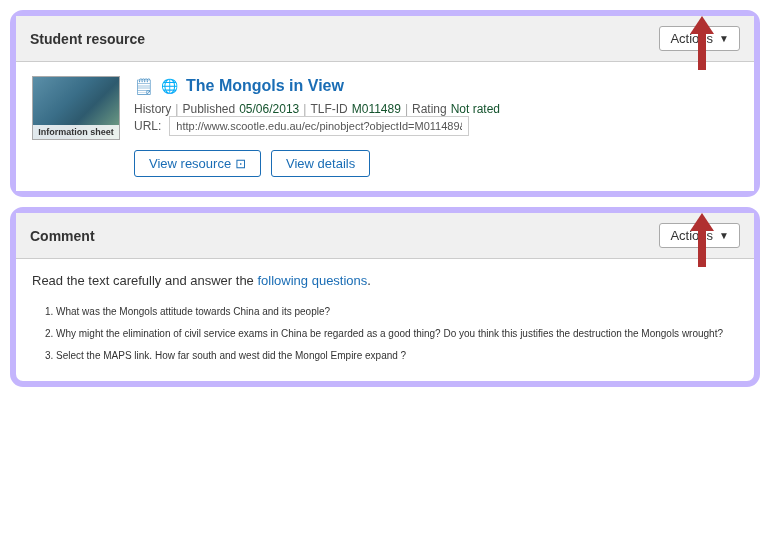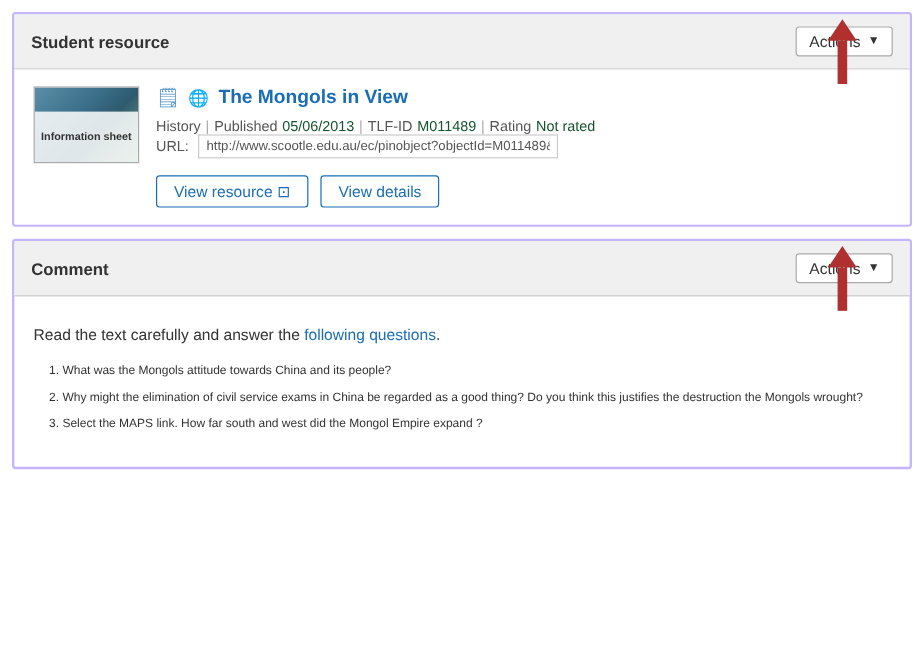--- a/index.html
+++ b/index.html
@@ -6,23 +6,23 @@
     body {
       font-family: Arial, sans-serif;
       font-size: 13px;
       background: #fff;
       color: #333;
       width: 770px;
       min-height: 550px;
     }
 
     .card {
-      border: 2px solid #c4b5fd;
+      border: 6px solid #c4b5fd;
       margin: 10px;
-      border-radius: 3px;
+      border-radius: 13px;
       overflow: visible;
     }
 
     .card-header {
       background: #f0f0f0;
       border-bottom: 1px solid #ccc;
       padding: 10px 14px;
       display: flex;
       justify-content: space-between;
       align-items: center;
@@ -70,21 +70,21 @@
       justify-content: flex-end;
       align-items: center;
       position: relative;
       overflow: hidden;
     }
 
     .thumbnail-label {
       background: rgba(255,255,255,0.85);
       font-size: 9px;
       color: #333;
-      padding: 16px 4px;
+      padding: 2px 4px;
       width: 100%;
       text-align: center;
       font-weight: bold;
     }
 
     .resource-meta {
       flex: 1;
     }
 
     .resource-title-row {
@@ -193,21 +193,21 @@
       height: 36px;
       background: #b03030;
     }
 
     .card-wrapper {
       position: relative;
     }
 
     
     .comment-body {
-      padding: 22px 16px;
+      padding: 12px 16px;
     }
 
     .comment-intro {
       font-size: 13px;
       color: #333;
       margin-bottom: 12px;
       line-height: 1.5;
     }
 
     .comment-intro a, .comment-link {

